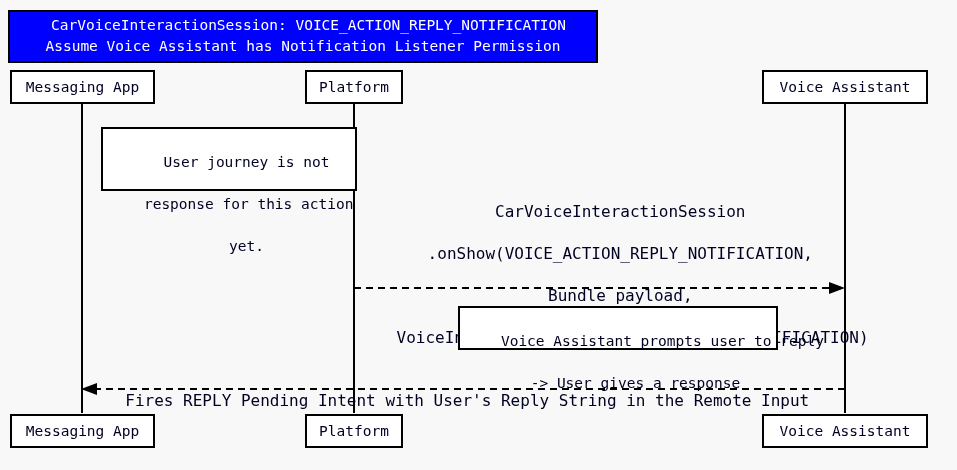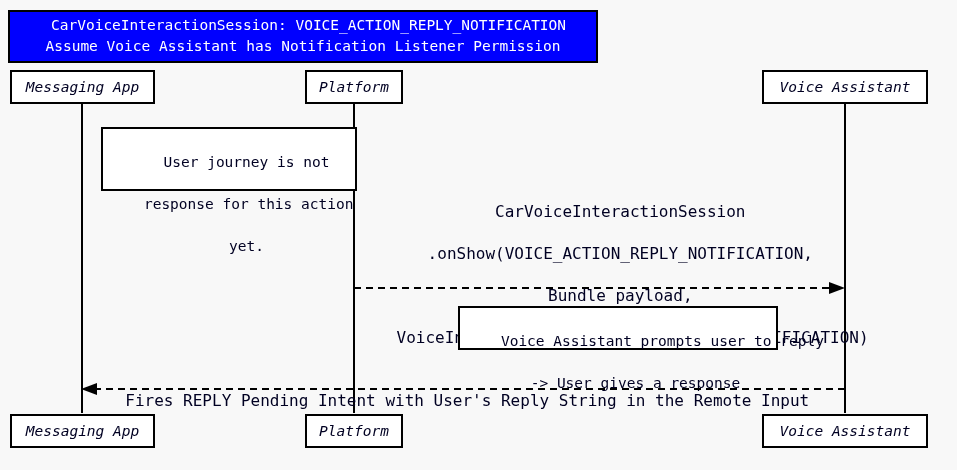--- a/index.html
+++ b/index.html
@@ -51,21 +51,20 @@
     border: 2px solid #000000;
     background: #ffffff;
     box-sizing: border-box;
     display: flex;
     align-items: center;
     justify-content: center;
     font-size: 14.5px;
     color: #000022;
     white-space: pre;
     height: 34px;
-    font-style: italic;
   }
 
   
   .lifeline {
     position: absolute;
     width: 2px;
     background: #000000;
   }
 
   

